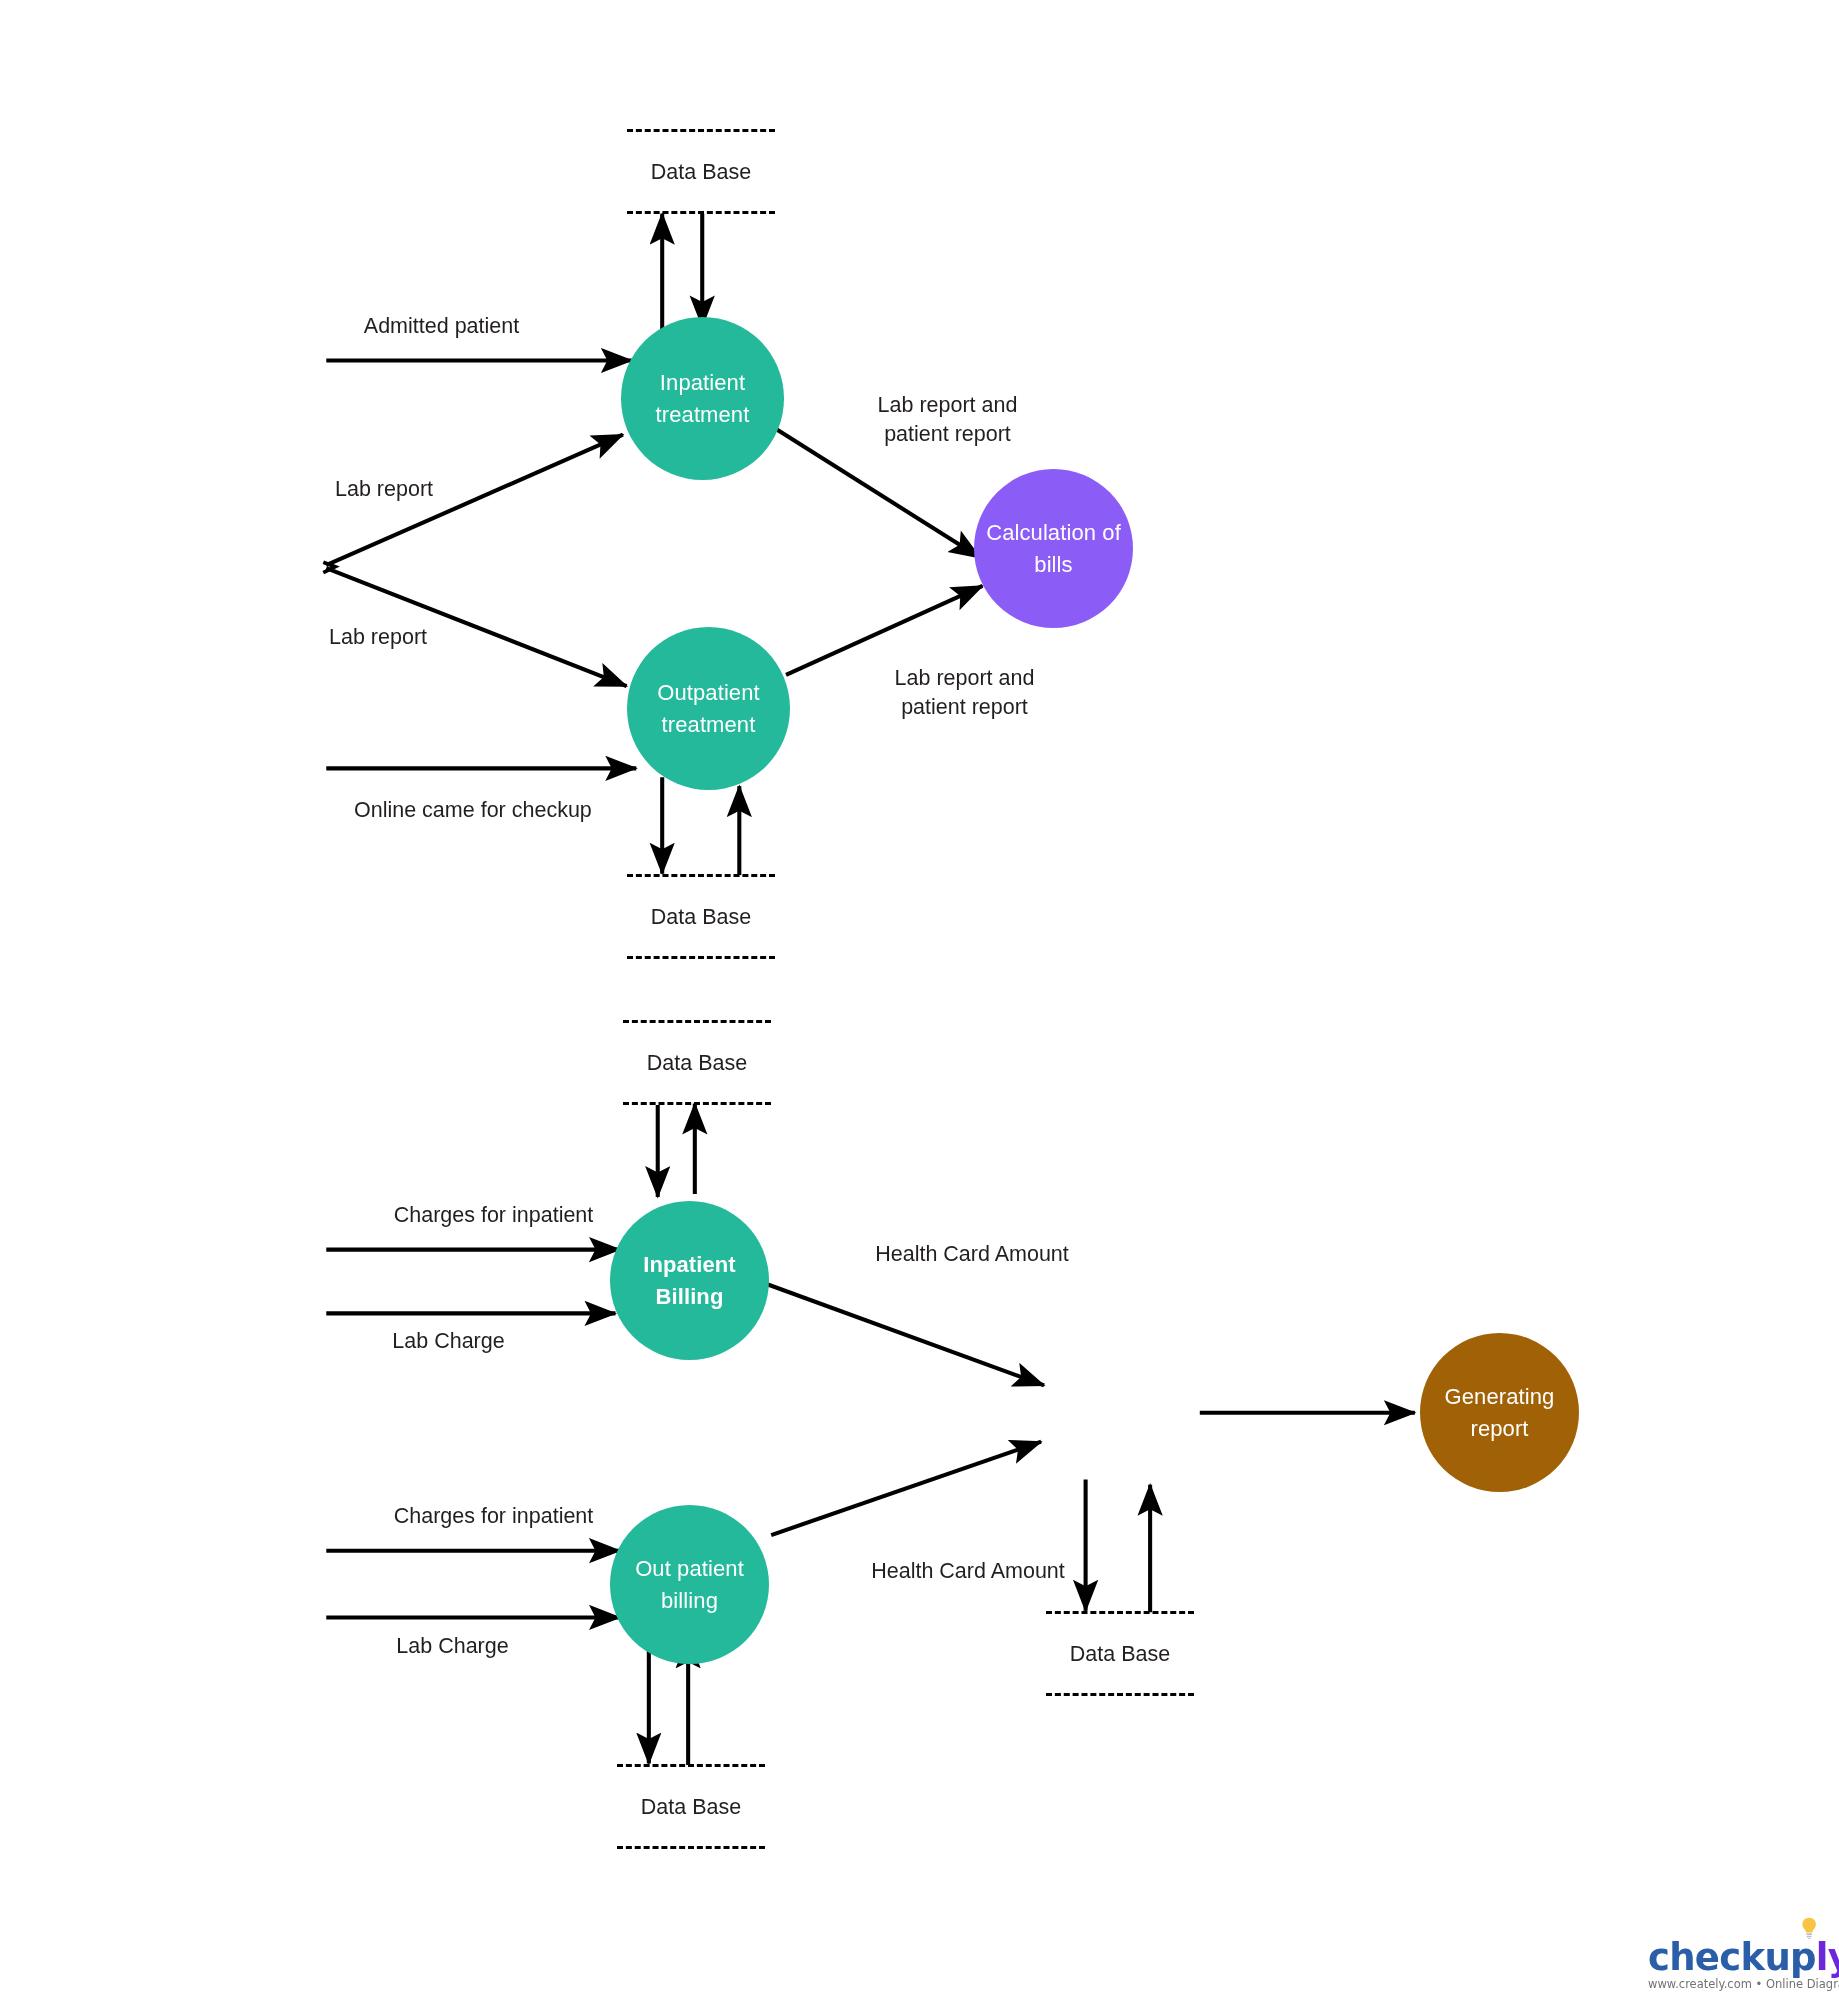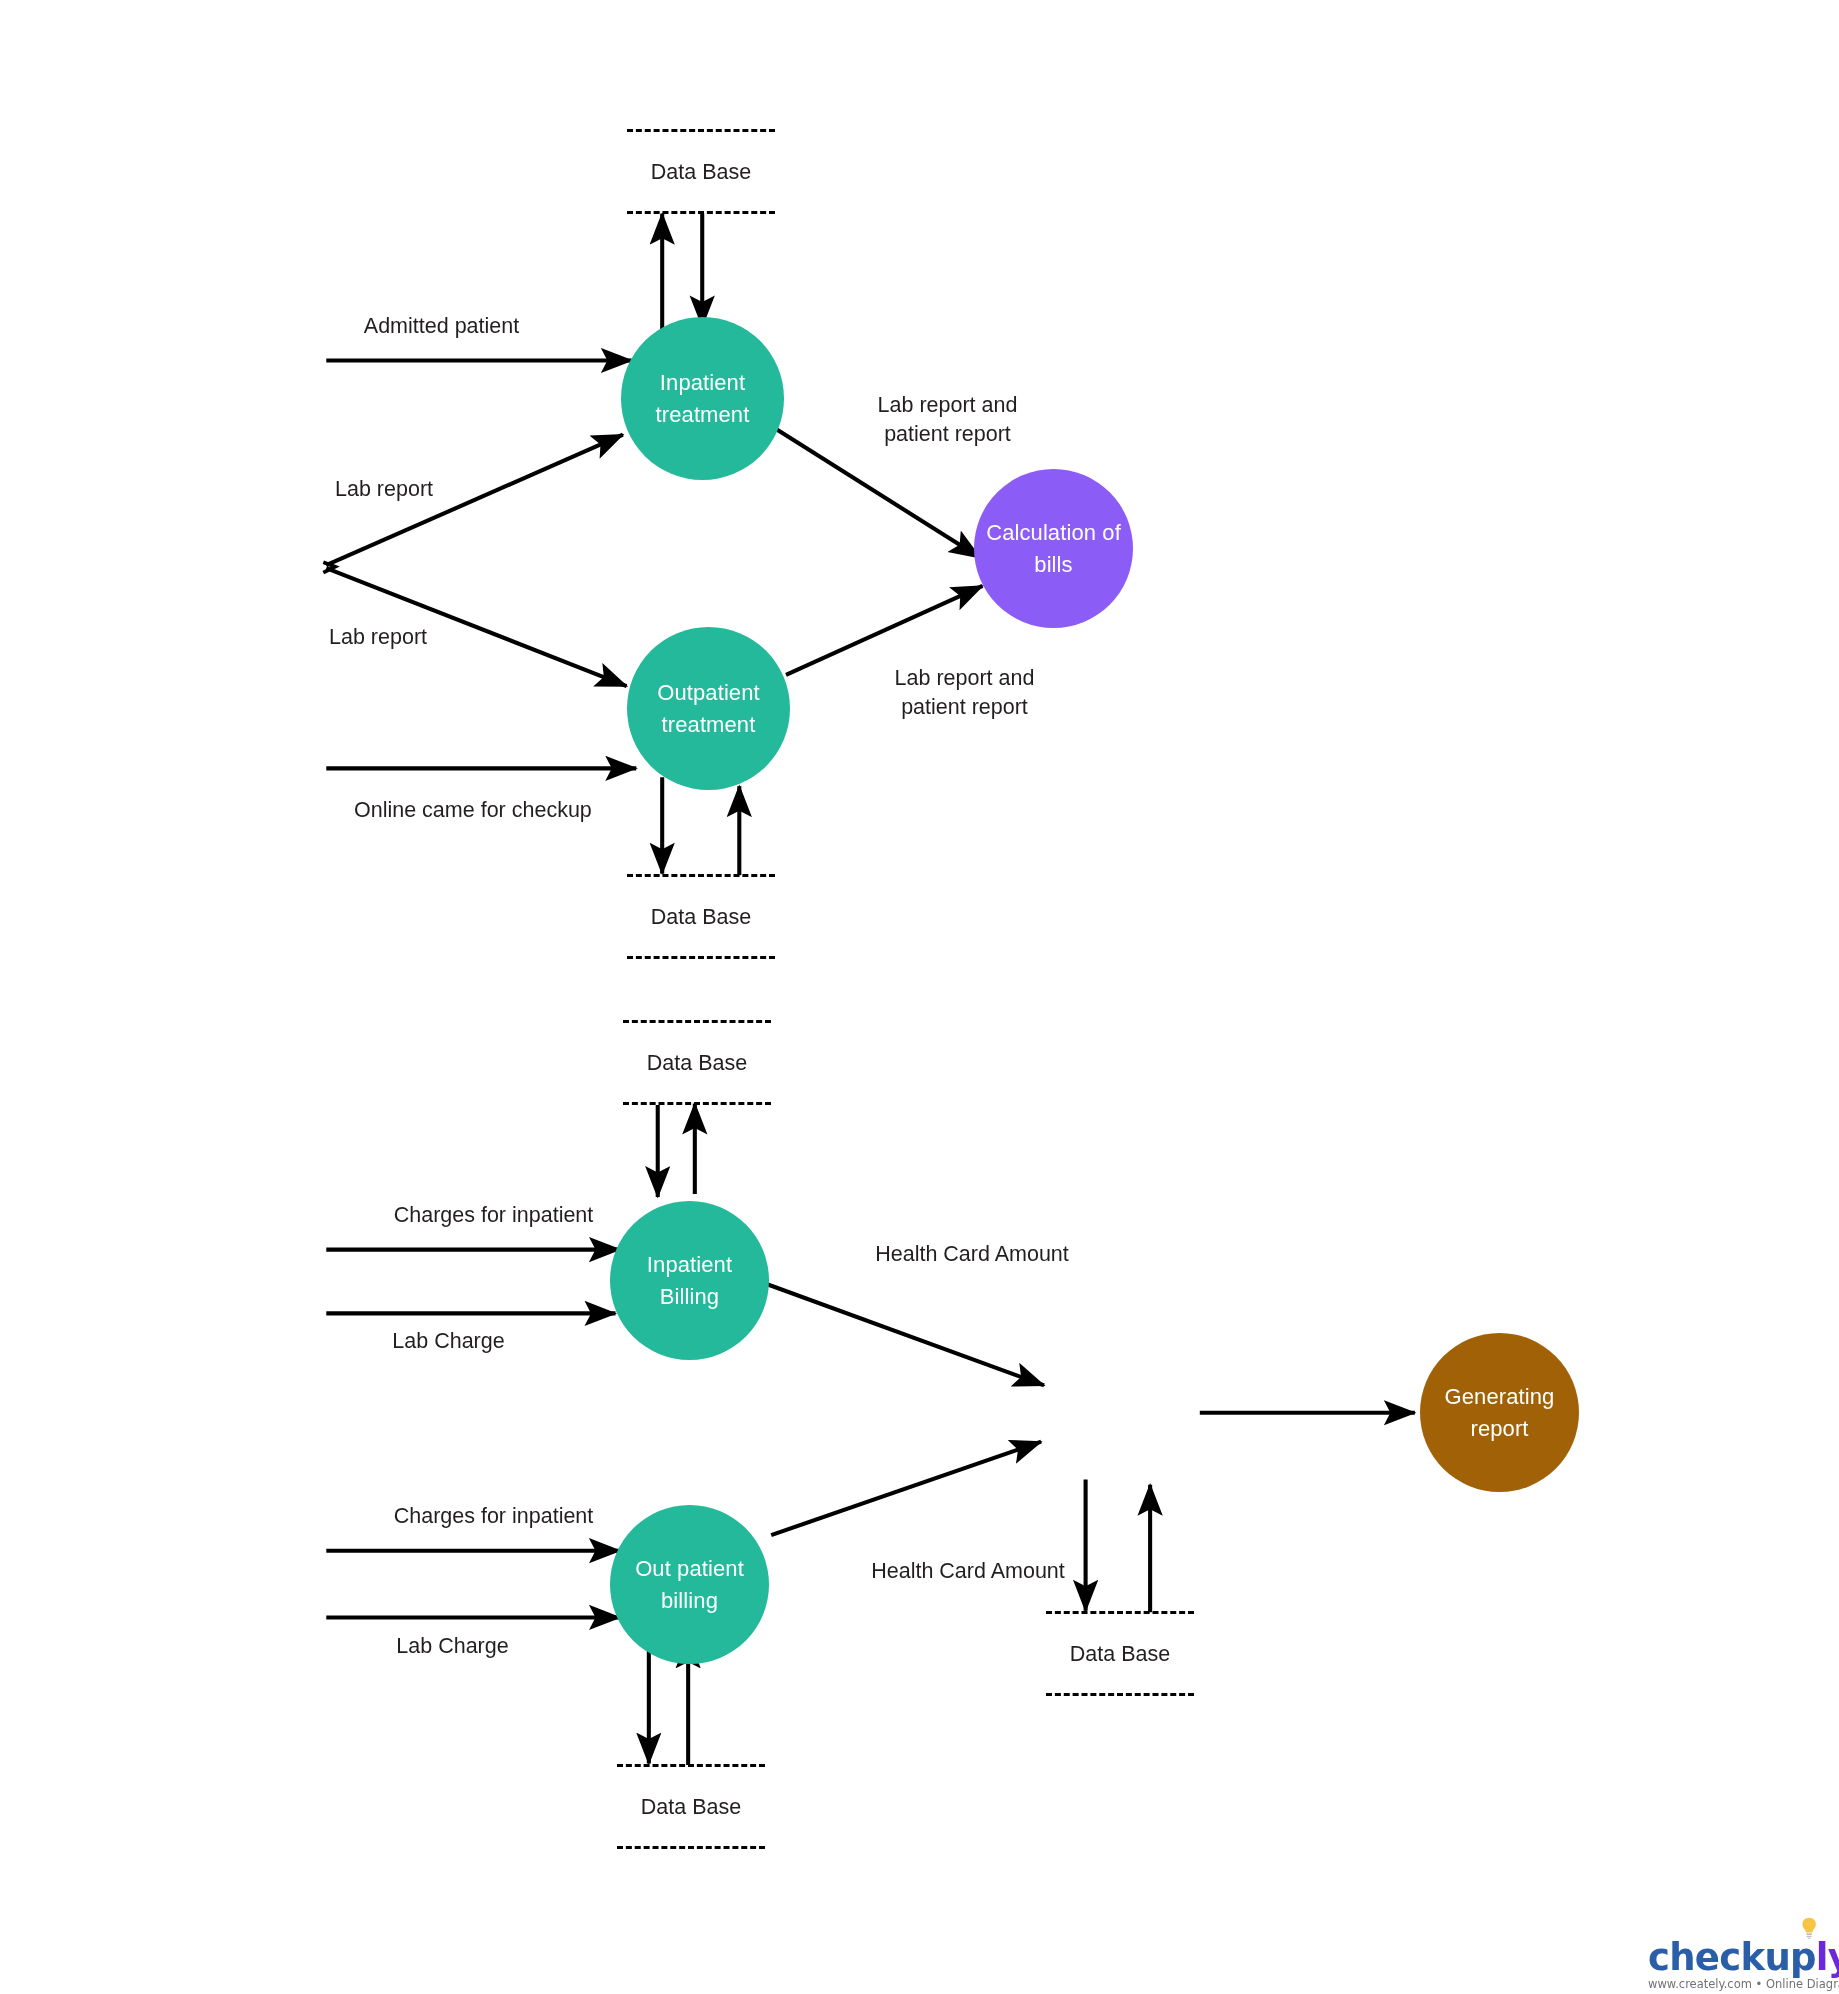--- a/index.html
+++ b/index.html
@@ -201,21 +201,21 @@
   <div class="flow-label" style="left:329px; top:623px; width:185px;">Lab report</div>
 
   <div class="flow-label" style="left:354px; top:796px; width:297px;">Online came for checkup</div>
 
   <div class="flow-label ctr" style="left:851px; top:391px; width:193px;">Lab report and
 patient report</div>
 
   <div class="flow-label ctr" style="left:868px; top:664px; width:193px;">Lab report and
 patient report</div>
 
-  <div class="process" style="left: 610px; top: 1201px; width: 159px; height: 159px; background: rgb(35, 185, 154);">
+  <div class="process" style="left: 610px; top: 1201px; width: 159px; height: 159px; background: rgb(35, 185, 154); font-weight: bold;">
     <span>Inpatient
 Billing</span>
   </div>
 
   <div class="process" style="left: 610px; top: 1505px; width: 159px; height: 159px; background: rgb(35, 185, 154); justify-content: center;">
     <span>Out patient
 billing</span>
   </div>
 
 

